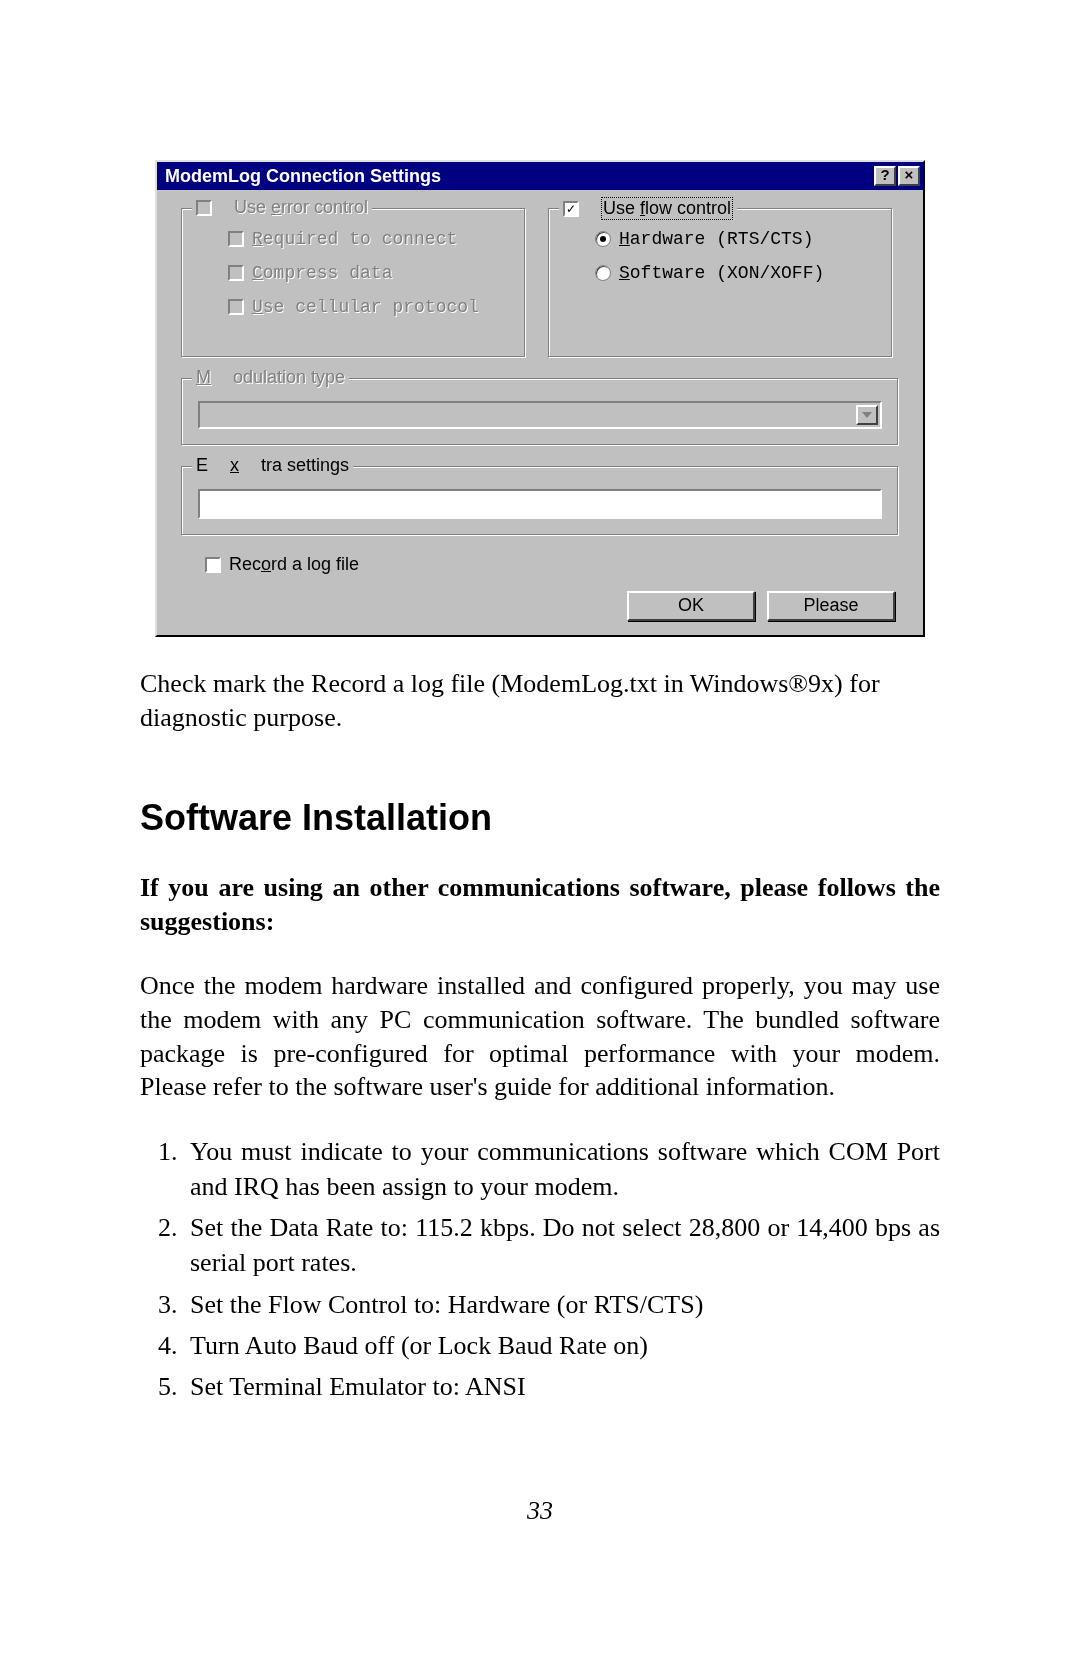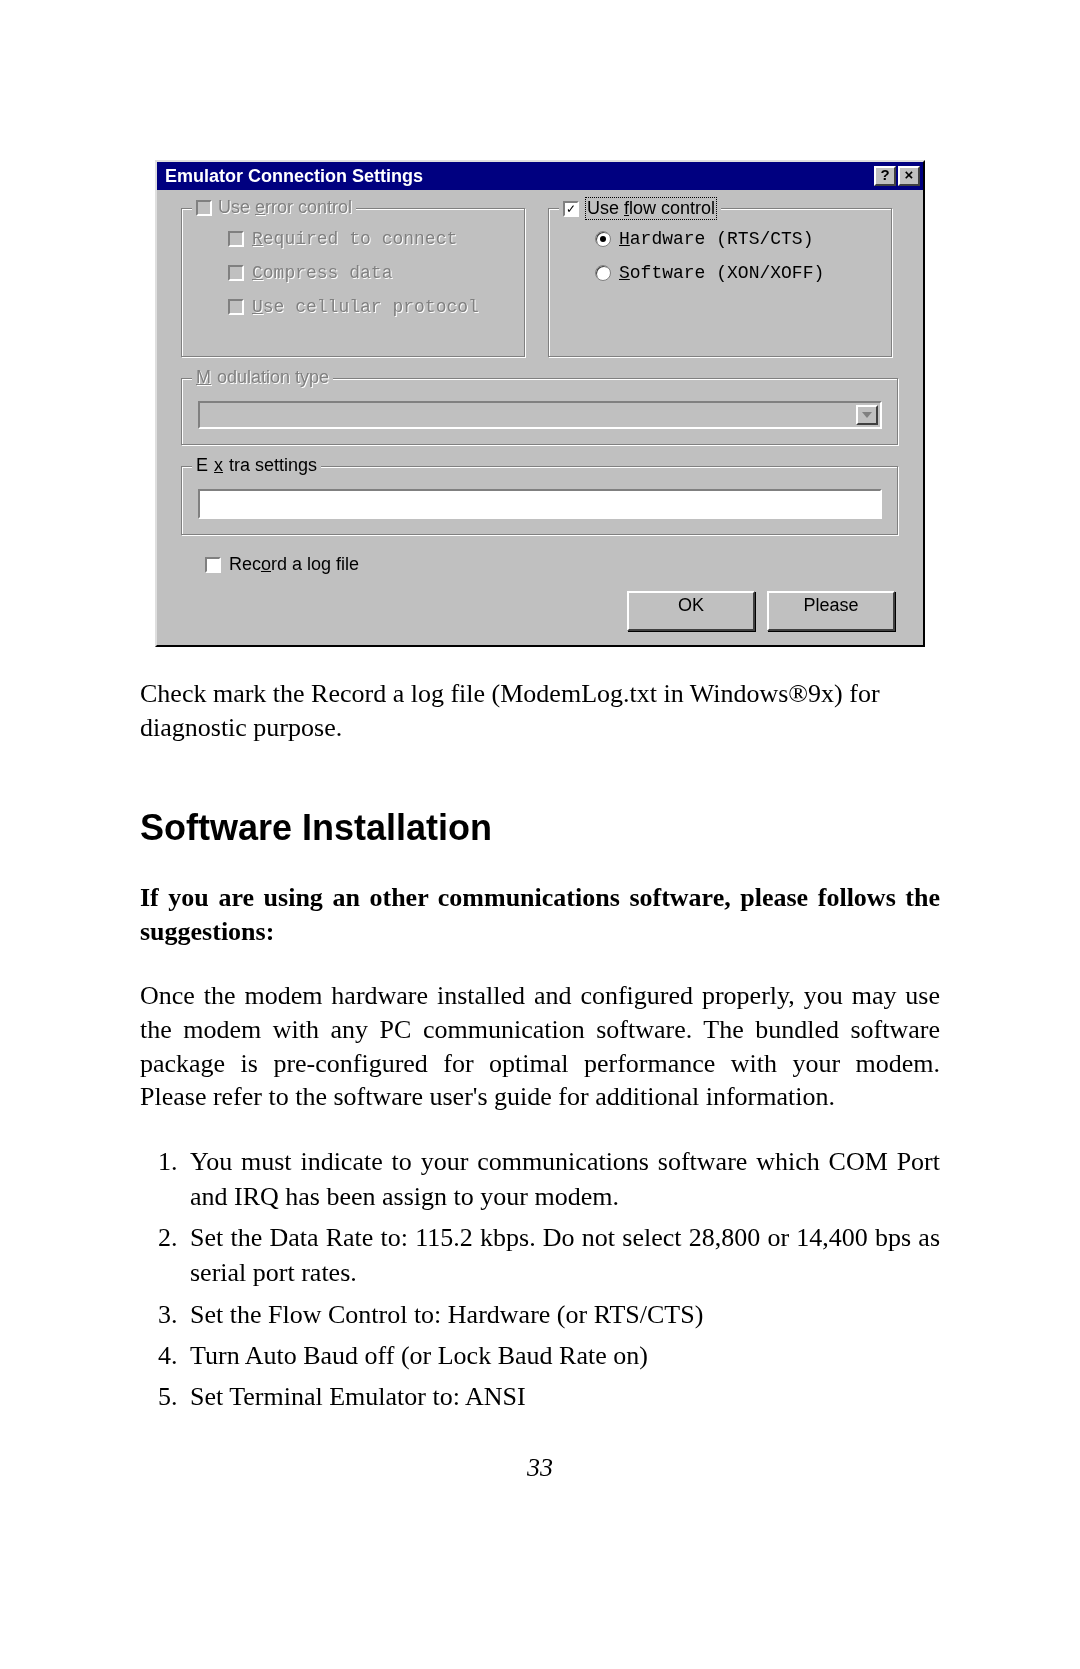--- a/index.html
+++ b/index.html
@@ -75,21 +75,21 @@
     padding: 14px 16px 12px 16px;
   }
   .fieldset .legend {
     position: absolute;
     top: -12px;
     left: 10px;
     background: #c0c0c0;
     padding: 0 4px;
     display: flex;
     align-items: center;
-    gap: 6px;
+    gap: 22px;
     font-size: 18px;
     justify-content: space-between;
   }
   .fs-left { width: 345px; height: 150px; }
   .fs-right { width: 345px; height: 150px; }
   .chk-row, .rad-row {
     display: flex;
     align-items: center;
     gap: 8px;
     margin: 6px 0 14px 4px;
@@ -192,21 +192,21 @@
     font-size: 18px;
   }
   .btn-row {
     display: flex;
     justify-content: flex-end;
     gap: 12px;
     padding-right: 4px;
   }
   .win-btn {
     width: 128px;
-    height: 40px;
+    height: 30px;
     background: #c0c0c0;
     border: 2px solid;
     border-top-color: #fff;
     border-left-color: #fff;
     border-right-color: #404040;
     border-bottom-color: #404040;
     box-shadow: 1px 1px 0 #000;
     font-size: 18px;
     text-align: center;
     line-height: 25px;
@@ -231,31 +231,31 @@
     font-size: 26px;
     line-height: 1.35;
     padding-left: 44px;
     margin: 10px 0;
   }
   ol.suggest li { margin-bottom: 6px; padding-left: 6px; text-align: justify; }
   .pagenum {
     text-align: center;
     font-style: italic;
     font-size: 26px;
-    margin-top: 37px;
+    margin-top: 90px;
   }
 </style>
 </head>
 <body>
 
 <div class="page">
 
   <div class="dialog">
     <div class="titlebar">
-      <span class="titlebar-text">Emulator Connection Settings</span>
+      <span class="titlebar-text">ModemLog Connection Settings</span>
       <div class="titlebar-btns">
         <div class="tb-btn">?</div>
         <div class="tb-btn">×</div>
       </div>
     </div>
     <div class="dialog-body">
       <div class="row1">
 
         <div class="fieldset fs-left">
           <div class="legend disabled-text">

